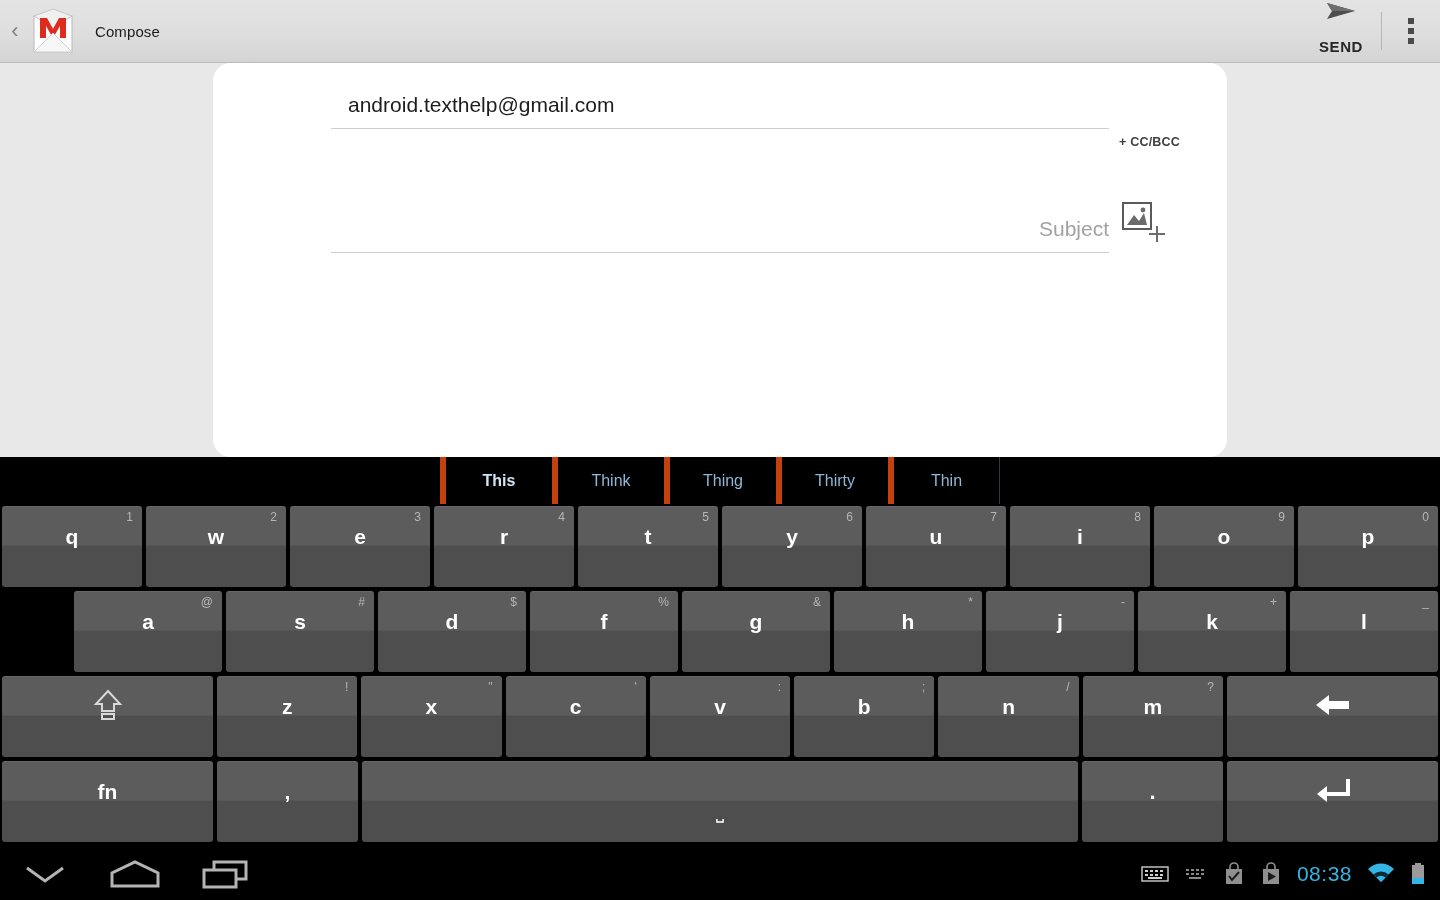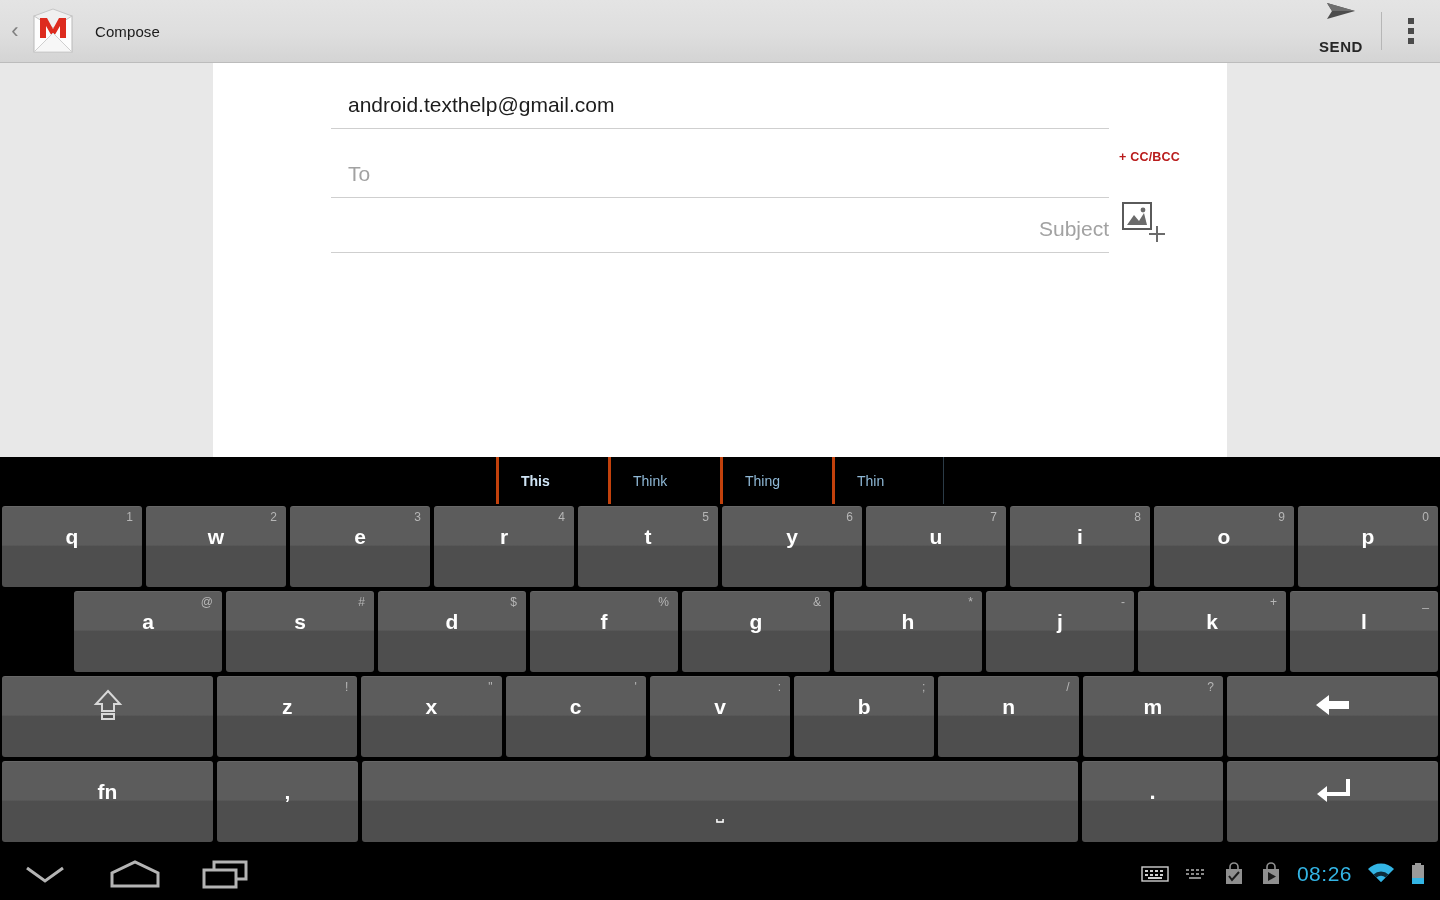--- a/index.html
+++ b/index.html
@@ -44,62 +44,63 @@
   #overflow-btn i { display: block; width: 6px; height: 6px; background: #4b4b4b; }
 
   
   #page-bg {
     position: absolute; left: 0; top: 63px; width: 1440px; height: 394px;
     background: #e8e8e8;
   }
   #compose-card {
     position: absolute; left: 213px; top: 63px; width: 1014px; height: 394px;
     background: #fff;
+    border-radius: 18px;
   }
   .field-row { position: absolute; left: 118px; width: 778px; }
   .field-line { border-bottom: 1px solid #cfcfcf; height: 100%; }
   .field-text {
     font-size: 21px; color: #1d1d1d; padding-left: 17px; line-height: 1;
   }
   .field-text.placeholder { color: #a2a2a2; }
 
   #from-row { top: 19px; height: 47px; }
   #from-row .field-text { padding-top: 12px; }
   #to-row { top: 88px; height: 47px; }
   #to-row .field-text { padding-top: 12px; }
   #subject-row { top: 143px; height: 47px; text-align: right; }
   #subject-row .field-text { padding-top: 12px; }
   #body-row { top: 198px; height: 48px; }
   #body-row .field-line { border-bottom: 2px solid #2196a8; }
   #body-row .field-text { padding-top: 12px; }
 
   #ccbcc-btn {
-    position: absolute; left: 906px; top: 87px;
-    font-size: 12.5px; font-weight: bold; color: #b91c1c; letter-spacing: .2px;
+    position: absolute; left: 906px; top: 72px;
+    font-size: 12.5px; font-weight: bold; color: #404040; letter-spacing: .2px;
     cursor: pointer;
   }
   #attach-btn {
     position: absolute; left: 905px; top: 136px; width: 52px; height: 50px;
     cursor: pointer;
   }
 
   
   #keyboard {
     position: absolute; left: 0; top: 457px; width: 1440px; height: 391px;
     background: #000;
   }
   #suggestion-bar {
     position: relative; height: 47px; display: flex; align-items: stretch;
     justify-content: center;
   }
   .suggestion {
-    display: flex; align-items: center; justify-content: flex-start;
+    display: flex; align-items: center; justify-content: center;
     padding: 0 22px; min-width: 112px;
-    font-size: 14px; color: #8fb8d6; cursor: pointer;
-    border-left: 3px solid #c2410c;
+    font-size: 16px; color: #8fb8d6; cursor: pointer;
+    border-left: 6px solid #c2410c;
   }
   .suggestion:last-child { border-right: 1px solid #2b3b47; }
   .suggestion.active { color: #cfe4f5; font-weight: bold; }
 
   .kb-row { display: flex; width: 1440px; }
   #row1 { height: 85px; }
   #row2 { height: 85px; padding-left: 72px; }
   #row3 { height: 85px; }
   #row4 { height: 85px; }
 
@@ -190,25 +191,20 @@
   <div id="page-bg"></div>
 
   <div id="compose-card">
 
     <div class="field-row" id="from-row">
       <div class="field-line">
         <div class="field-text">android.texthelp@gmail.com</div>
       </div>
     </div>
 
-    <div class="field-row" id="to-row">
-      <div class="field-line">
-        <div class="field-text placeholder">To</div>
-      </div>
-    </div>
 
     <div class="field-row" id="subject-row">
       <div class="field-line">
         <div class="field-text placeholder">Subject</div>
       </div>
     </div>
 
 
     <div id="ccbcc-btn">+ CC/BCC</div>
 
@@ -226,20 +222,23 @@
 
     <div id="suggestion-bar">
         <div class="suggestion active">
           <span>This</span>
         </div>
         <div class="suggestion">
           <span>Think</span>
         </div>
         <div class="suggestion">
           <span>Thing</span>
+        </div>
+        <div class="suggestion">
+          <span>Thirty</span>
         </div>
         <div class="suggestion">
           <span>Thin</span>
         </div>
       </div>
 
     <div class="kb-row" id="row1">
         <div class="key letter">
           <span class="hint">1</span>
           <span class="main">q</span>
@@ -448,21 +447,21 @@
           <polyline points="6,14 9,18 16,10" fill="none" stroke="#1b1b1b" stroke-width="2"></polyline>
         </svg>
       </span>
       <span class="tray-icon">
         <svg width="22" height="24" viewBox="0 0 22 24">
           <path d="M3 7 h16 v15 h-16 z" fill="#8f8f8f"></path>
           <path d="M7 7 V5 a4 4 0 0 1 8 0 V7" fill="none" stroke="#8f8f8f" stroke-width="1.6"></path>
           <polygon points="8,10 8,19 16,14.5" fill="#1b1b1b"></polygon>
         </svg>
       </span>
-      <span id="clock">08:26</span>
+      <span id="clock">08:38</span>
       <span class="tray-icon">
         <svg width="28" height="22" viewBox="0 0 28 22">
           <path d="M14 19 L1 6 a18 18 0 0 1 26 0 Z" fill="#33b5e5"></path>
           <path d="M14 19 L6.5 11.5 a11 11 0 0 1 15 0 Z" fill="#0c2b3a"></path>
           <path d="M14 19 L9.5 14.5 a6.5 6.5 0 0 1 9 0 Z" fill="#33b5e5"></path>
         </svg>
       </span>
       <span class="tray-icon">
         <svg width="16" height="24" viewBox="0 0 16 24">
           <rect x="5" y="1" width="6" height="2" fill="#9a9a9a"></rect>

